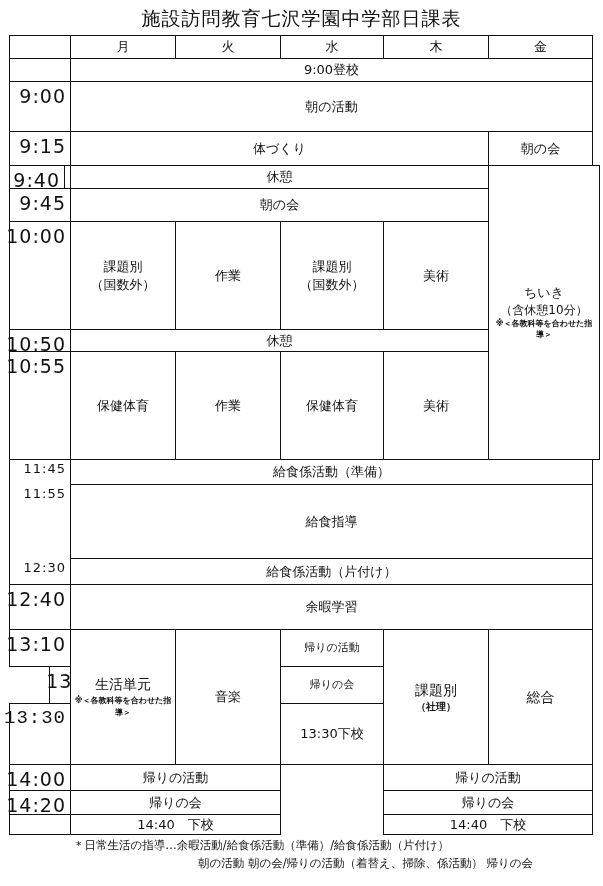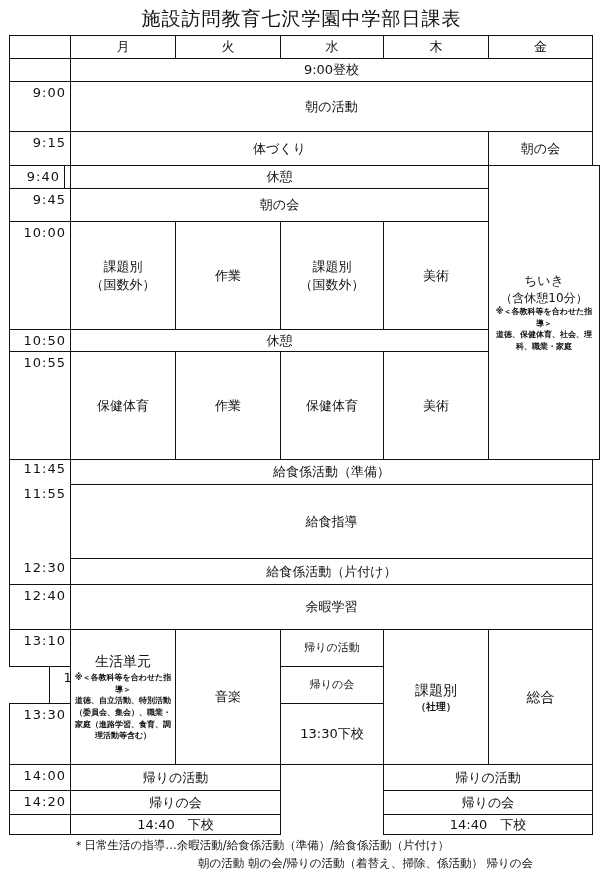--- a/index.html
+++ b/index.html
@@ -5,21 +5,21 @@
   html, body { margin:0; padding:0; background:#ffffff; }
   body { width:603px; height:886px; position:relative; overflow:hidden;
          font-family:"DejaVu Sans", sans-serif; color:#111; }
   .title { position:absolute; left:0; top:6px; width:603px; text-align:center;
            font-size:19px; letter-spacing:1px; }
   .grid { position:absolute; left:9px; top:35px; }
   .c { position:absolute; box-sizing:border-box; border:1px solid #111;
        display:flex; align-items:center; justify-content:center; text-align:center;
        font-size:13px; line-height:1.35; background:#fff; }
   .time { justify-content:flex-end; align-items:flex-start; padding:2px 4px 12px 0;
-          font-size:13px; letter-spacing:1px; }
+          font-size:19px; letter-spacing:1px; }
   .note-small { font-size:8px; font-weight:bold; line-height:1.45; }
   .col { flex-direction:column; }
   .footer { position:absolute; font-size:11.5px; white-space:nowrap; }
   .bold { font-weight:bold; }
   .nob { border-bottom:none; }
 </style>
 </head>
 <body>
 
 <div class="title">施設訪問教育七沢学園中学部日課表</div>
@@ -46,21 +46,20 @@
   <div class="c time" style="left:0;top:130px;width:56px;height:24px;">9:40</div>
   <div class="c" style="left:61px;top:130px;width:419px;height:24px;">休憩</div>
 
   <div class="c time" style="left:0;top:153px;width:62px;height:34px;">9:45</div>
   <div class="c" style="left:61px;top:153px;width:419px;height:34px;">朝の会</div>
 
   <div class="c col" style="left:479px;top:130px;width:112px;height:295px;padding:0 4px;">
     <div style="font-size:13px;">ちいき</div>
     <div style="font-size:12px;">（含休憩10分）</div>
     <div class="note-small">※＜各教科等を合わせた指導＞</div>
-    <div class="note-small">道徳、保健体育、社会、理科、職業・家庭</div>
   </div>
 
   <div class="c time" style="left:0;top:186px;width:62px;height:109px;">10:00</div>
   <div class="c col" style="left:61px;top:186px;width:106px;height:109px;">
     <div>課題別</div>
     <div>（国数外）</div>
   </div>
   <div class="c" style="left:166px;top:186px;width:106px;height:109px;">作業</div>
   <div class="c col" style="left:271px;top:186px;width:104px;height:109px;">
     <div>課題別</div>
@@ -83,26 +82,25 @@
   <div style="position:absolute;left:0;top:525px;width:57px;text-align:right;font-size:13px;letter-spacing:1px;">12:30</div>
   <div class="c" style="left:61px;top:424px;width:523px;height:26px;">給食係活動（準備）</div>
   <div class="c" style="left:61px;top:449px;width:523px;height:75px;">給食指導</div>
   <div class="c" style="left:61px;top:523px;width:523px;height:27px;">給食係活動（片付け）</div>
 
   <div class="c time" style="left:0;top:549px;width:62px;height:46px;">12:40</div>
   <div class="c" style="left:61px;top:549px;width:523px;height:46px;">余暇学習</div>
 
   <div class="c time" style="left:0;top:594px;width:62px;height:38px;">13:10</div>
   <div class="c time" style="left:0;top:631px;width:62px;height:38px;margin-left:40px;">13:20</div>
-  <div class="c time" style="left:0;top:668px;width:62px;height:62px;">13:30</div>
+  <div class="c time" style="left:0;top:668px;width:62px;height:62px;font-family:Liberation Mono, monospace;">13:30</div>
 
   <div class="c col" style="left:61px;top:594px;width:106px;height:136px;padding:0 2px;">
     <div style="font-size:14px;margin-bottom:1px;">生活単元</div>
     <div class="note-small">※＜各教科等を合わせた指導＞</div>
-    <div class="note-small">道徳、自立活動、特別活動（委員会、集会）、職業・家庭（進路学習、食育、調理活動等含む）</div>
   </div>
   <div class="c" style="left:166px;top:594px;width:106px;height:136px;">音楽</div>
   <div class="c" style="left:271px;top:594px;width:104px;height:38px;font-size:11px;">帰りの活動</div>
   <div class="c" style="left:271px;top:631px;width:104px;height:38px;font-size:11px;">帰りの会</div>
   <div class="c" style="left:271px;top:668px;width:104px;height:62px;font-size:13px;">13:30下校</div>
   <div class="c col" style="left:374px;top:594px;width:106px;height:136px;">
     <div style="font-size:14px;">課題別</div>
     <div class="bold" style="font-size:10px;">（社理）</div>
   </div>
   <div class="c" style="left:479px;top:594px;width:105px;height:136px;font-size:14px;">総合</div>

